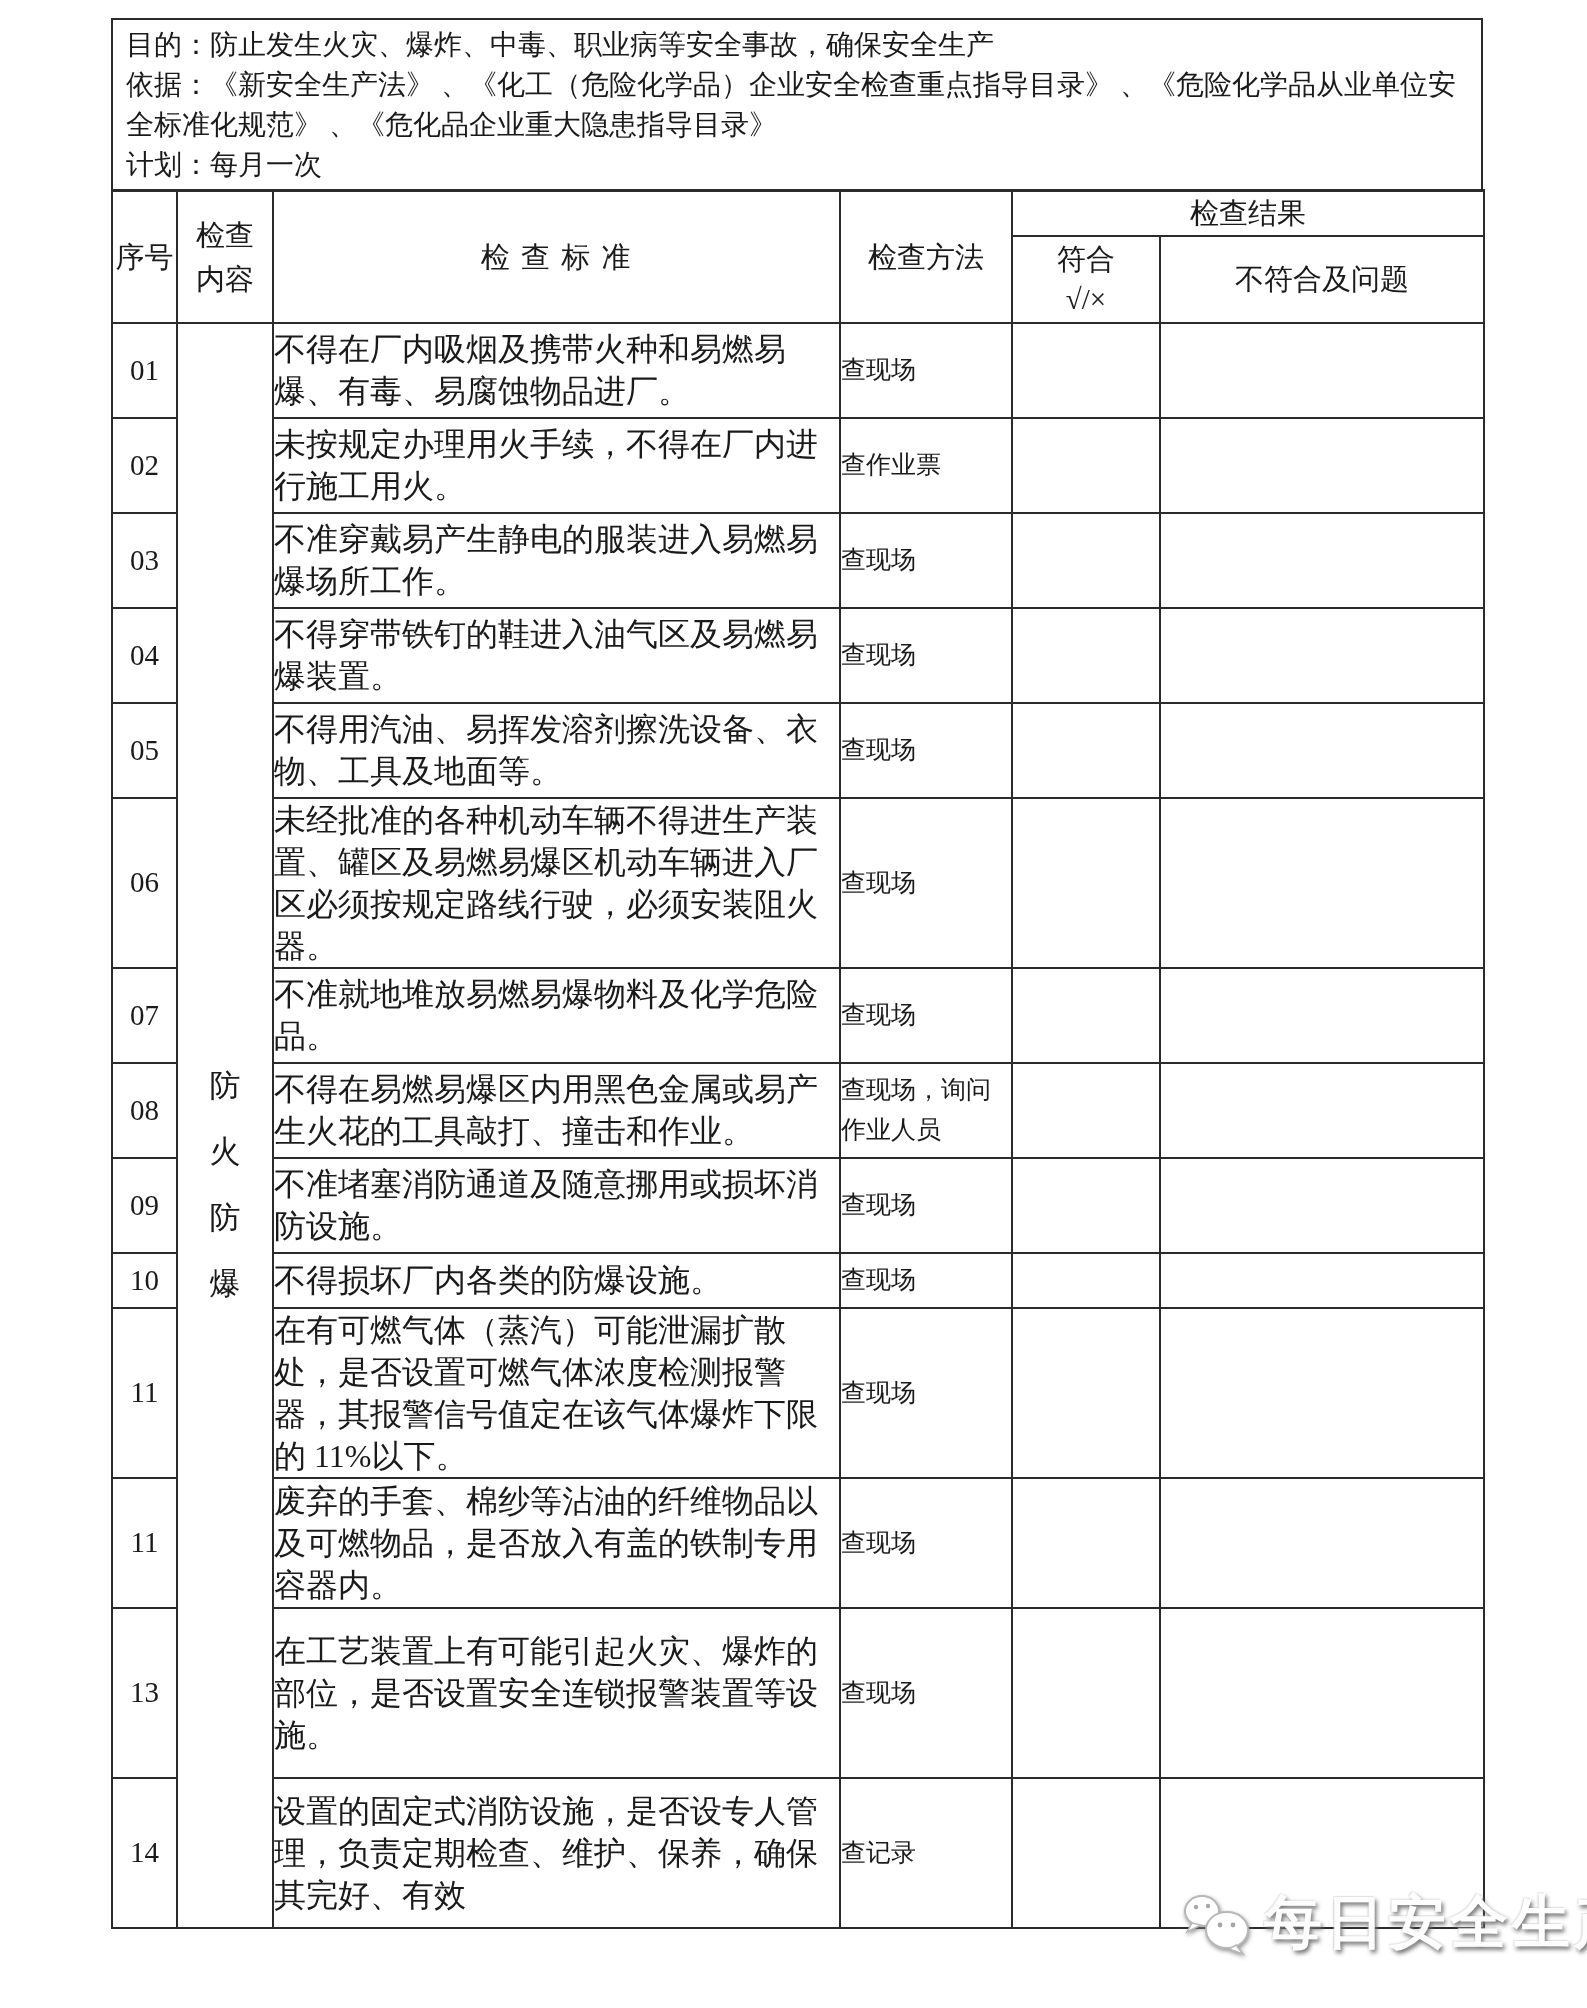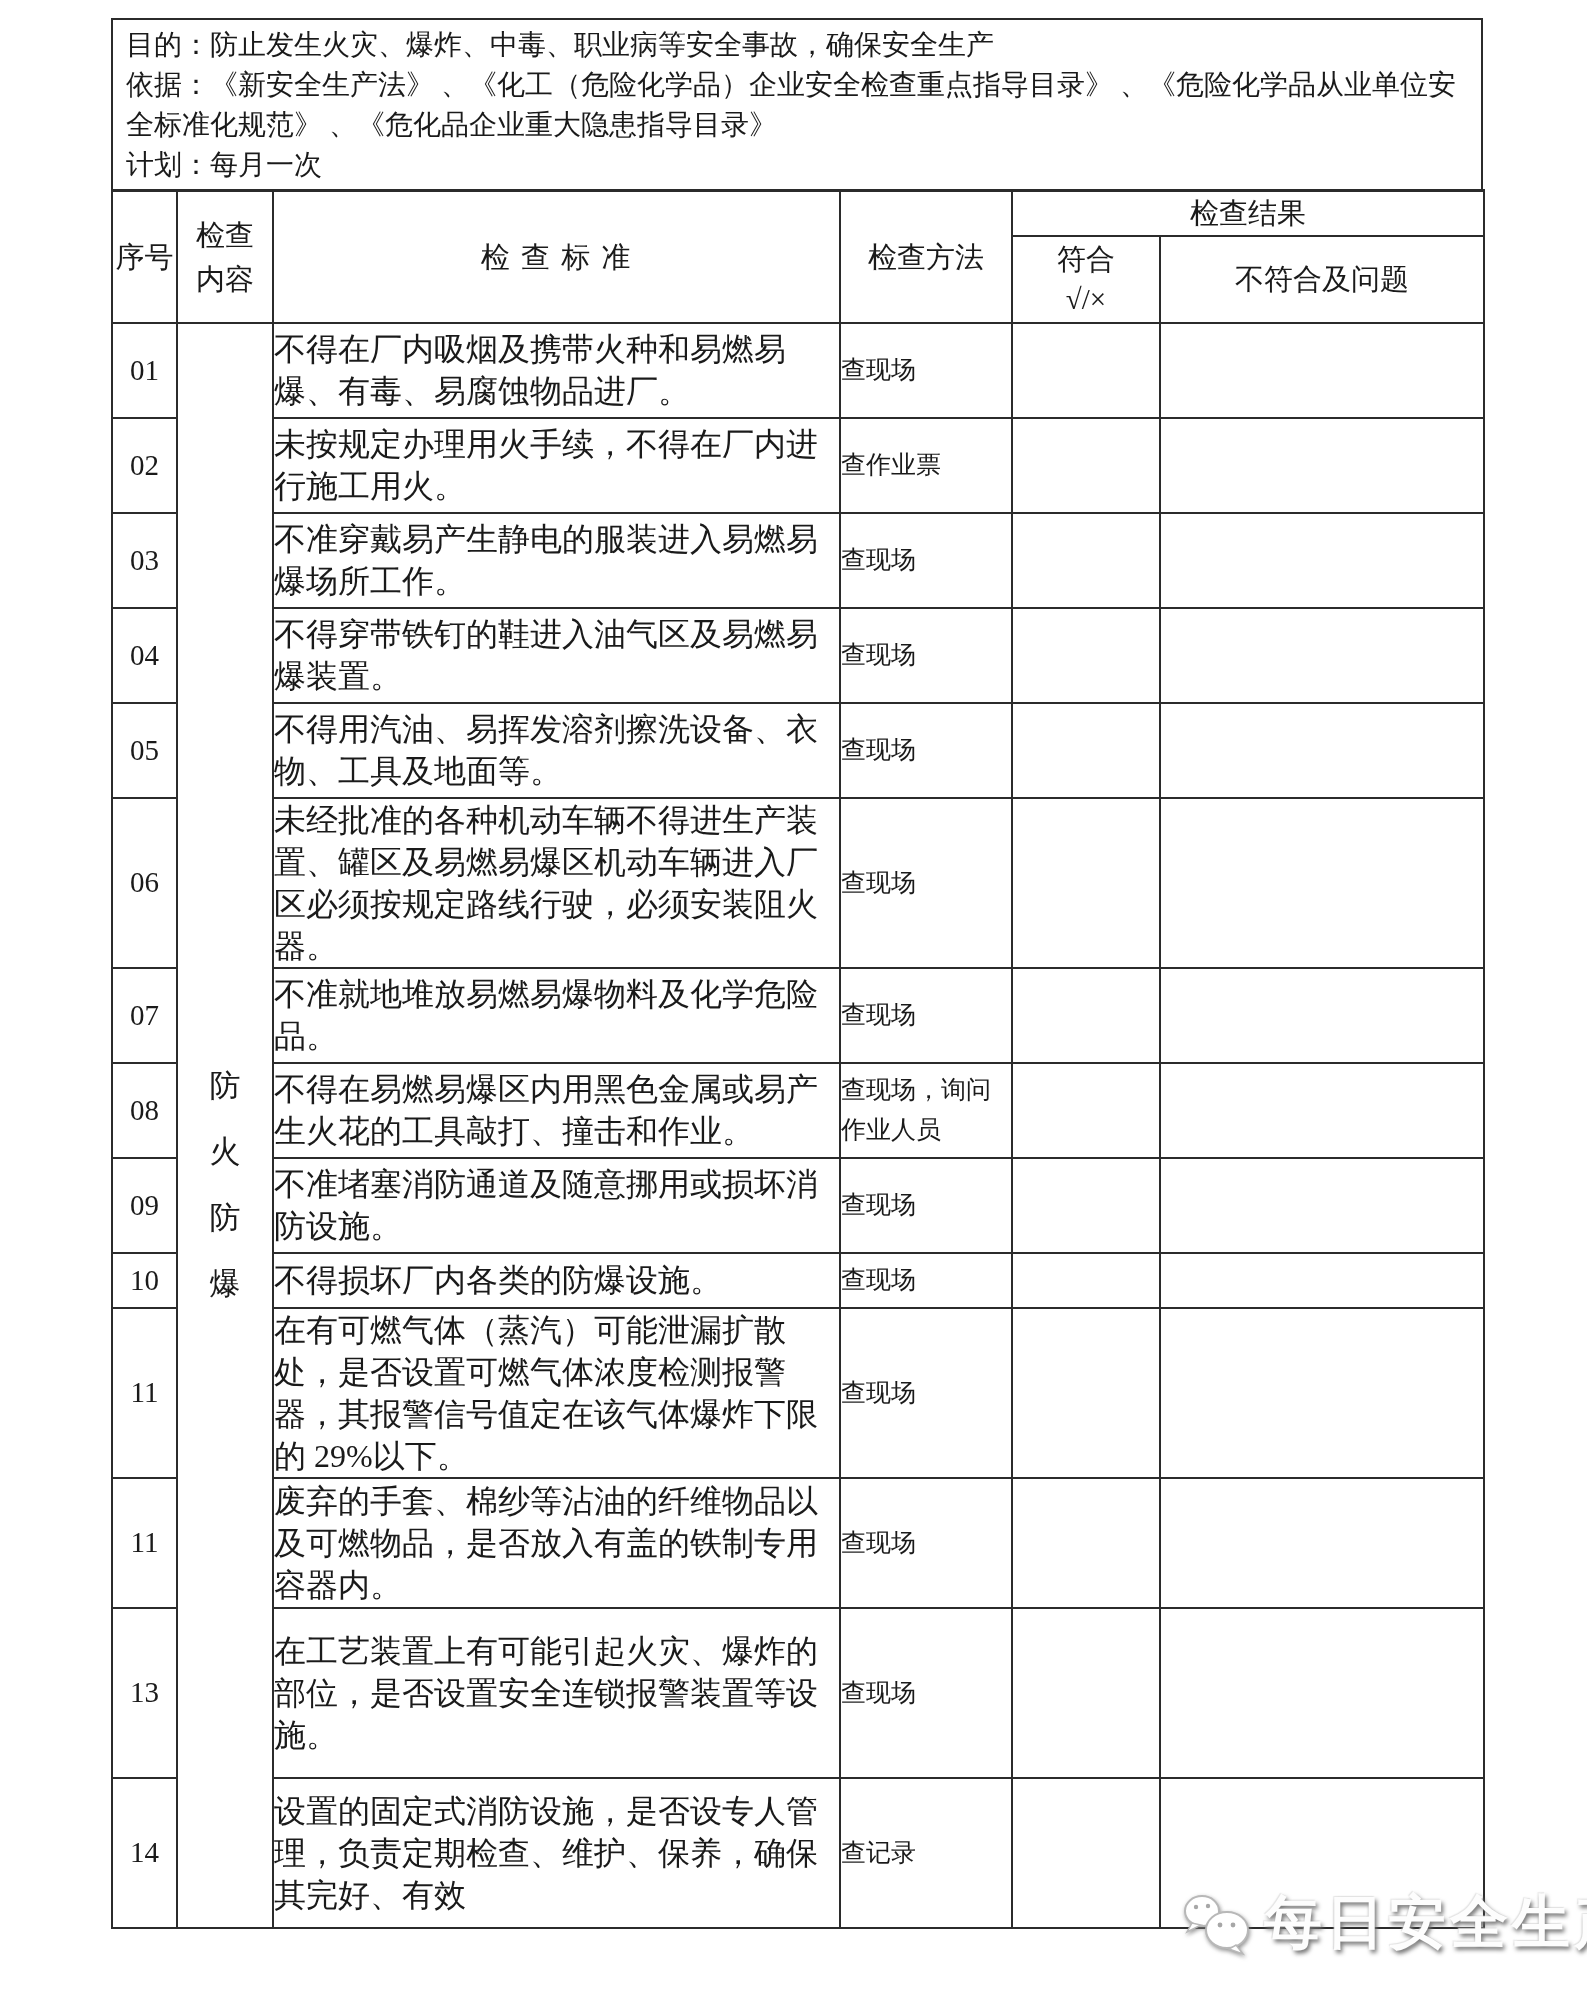--- a/index.html
+++ b/index.html
@@ -188,21 +188,21 @@
           </tr>
           <tr style="height: 55px;">
             <td class="no">10</td>
             <td class="std">不得损坏厂内各类的防爆设施。</td>
             <td class="method">查现场</td>
             <td class="pass"></td>
             <td class="fail"></td>
           </tr>
           <tr style="height: 170px;">
             <td class="no">11</td>
-            <td class="std">在有可燃气体（蒸汽）可能泄漏扩散处，是否设置可燃气体浓度检测报警器，其报警信号值定在该气体爆炸下限的 29%以下。</td>
+            <td class="std">在有可燃气体（蒸汽）可能泄漏扩散处，是否设置可燃气体浓度检测报警器，其报警信号值定在该气体爆炸下限的 11%以下。</td>
             <td class="method method-top">查现场</td>
             <td class="pass"></td>
             <td class="fail"></td>
           </tr>
           <tr style="height: 130px;">
             <td class="no">11</td>
             <td class="std">废弃的手套、棉纱等沾油的纤维物品以及可燃物品，是否放入有盖的铁制专用容器内。</td>
             <td class="method">查现场</td>
             <td class="pass"></td>
             <td class="fail"></td>

